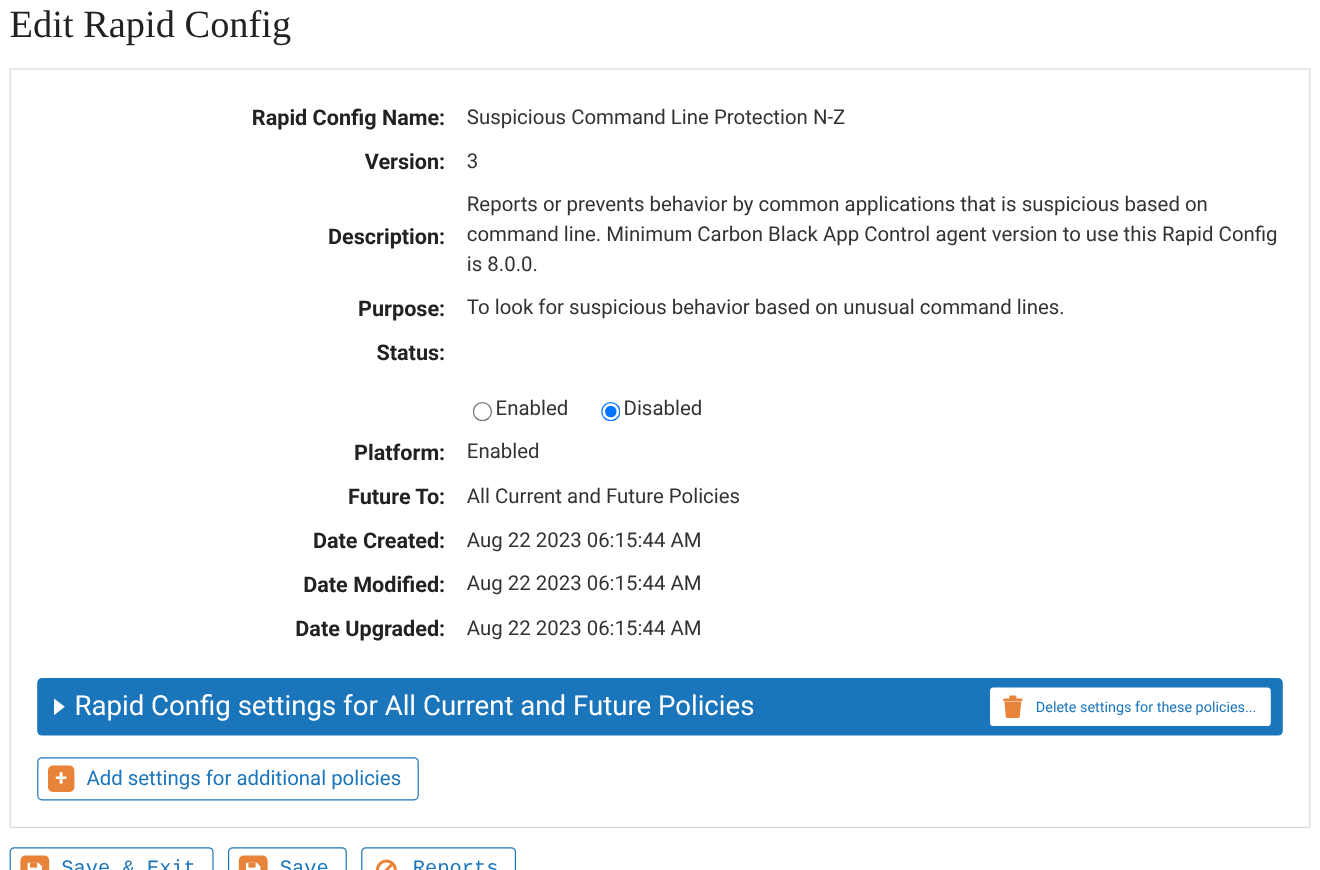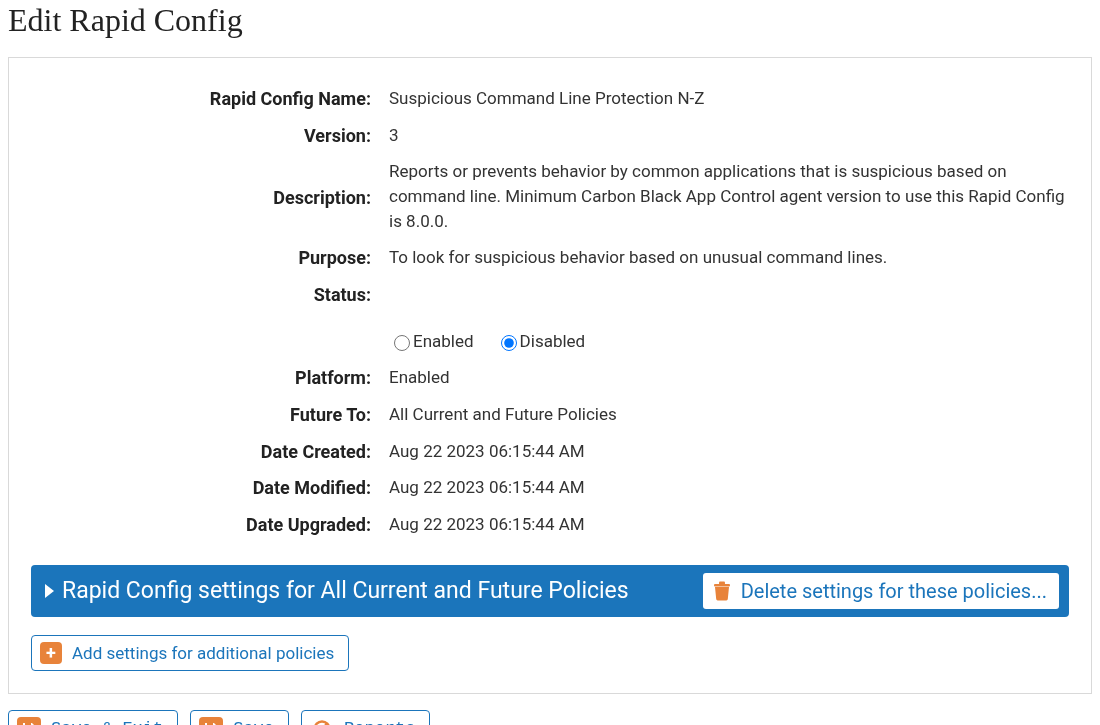--- a/index.html
+++ b/index.html
@@ -86,21 +86,21 @@
     border-left: 9px solid #fff;
   }
   .expander-action {
     background: #fff;
     color: #1b75bb;
     border-radius: 3px;
     padding: 6px 12px 6px 10px;
     display: flex;
     align-items: center;
     gap: 10px;
-    font-size: 20px;
+    font-size: 12px;
     cursor: pointer;
   }
   .trash-icon svg { display: block; }
   .outline-btn {
     display: inline-flex;
     align-items: center;
     gap: 10px;
     border: 1px solid #1b75bb;
     border-radius: 4px;
     padding: 6px 14px 6px 8px;

